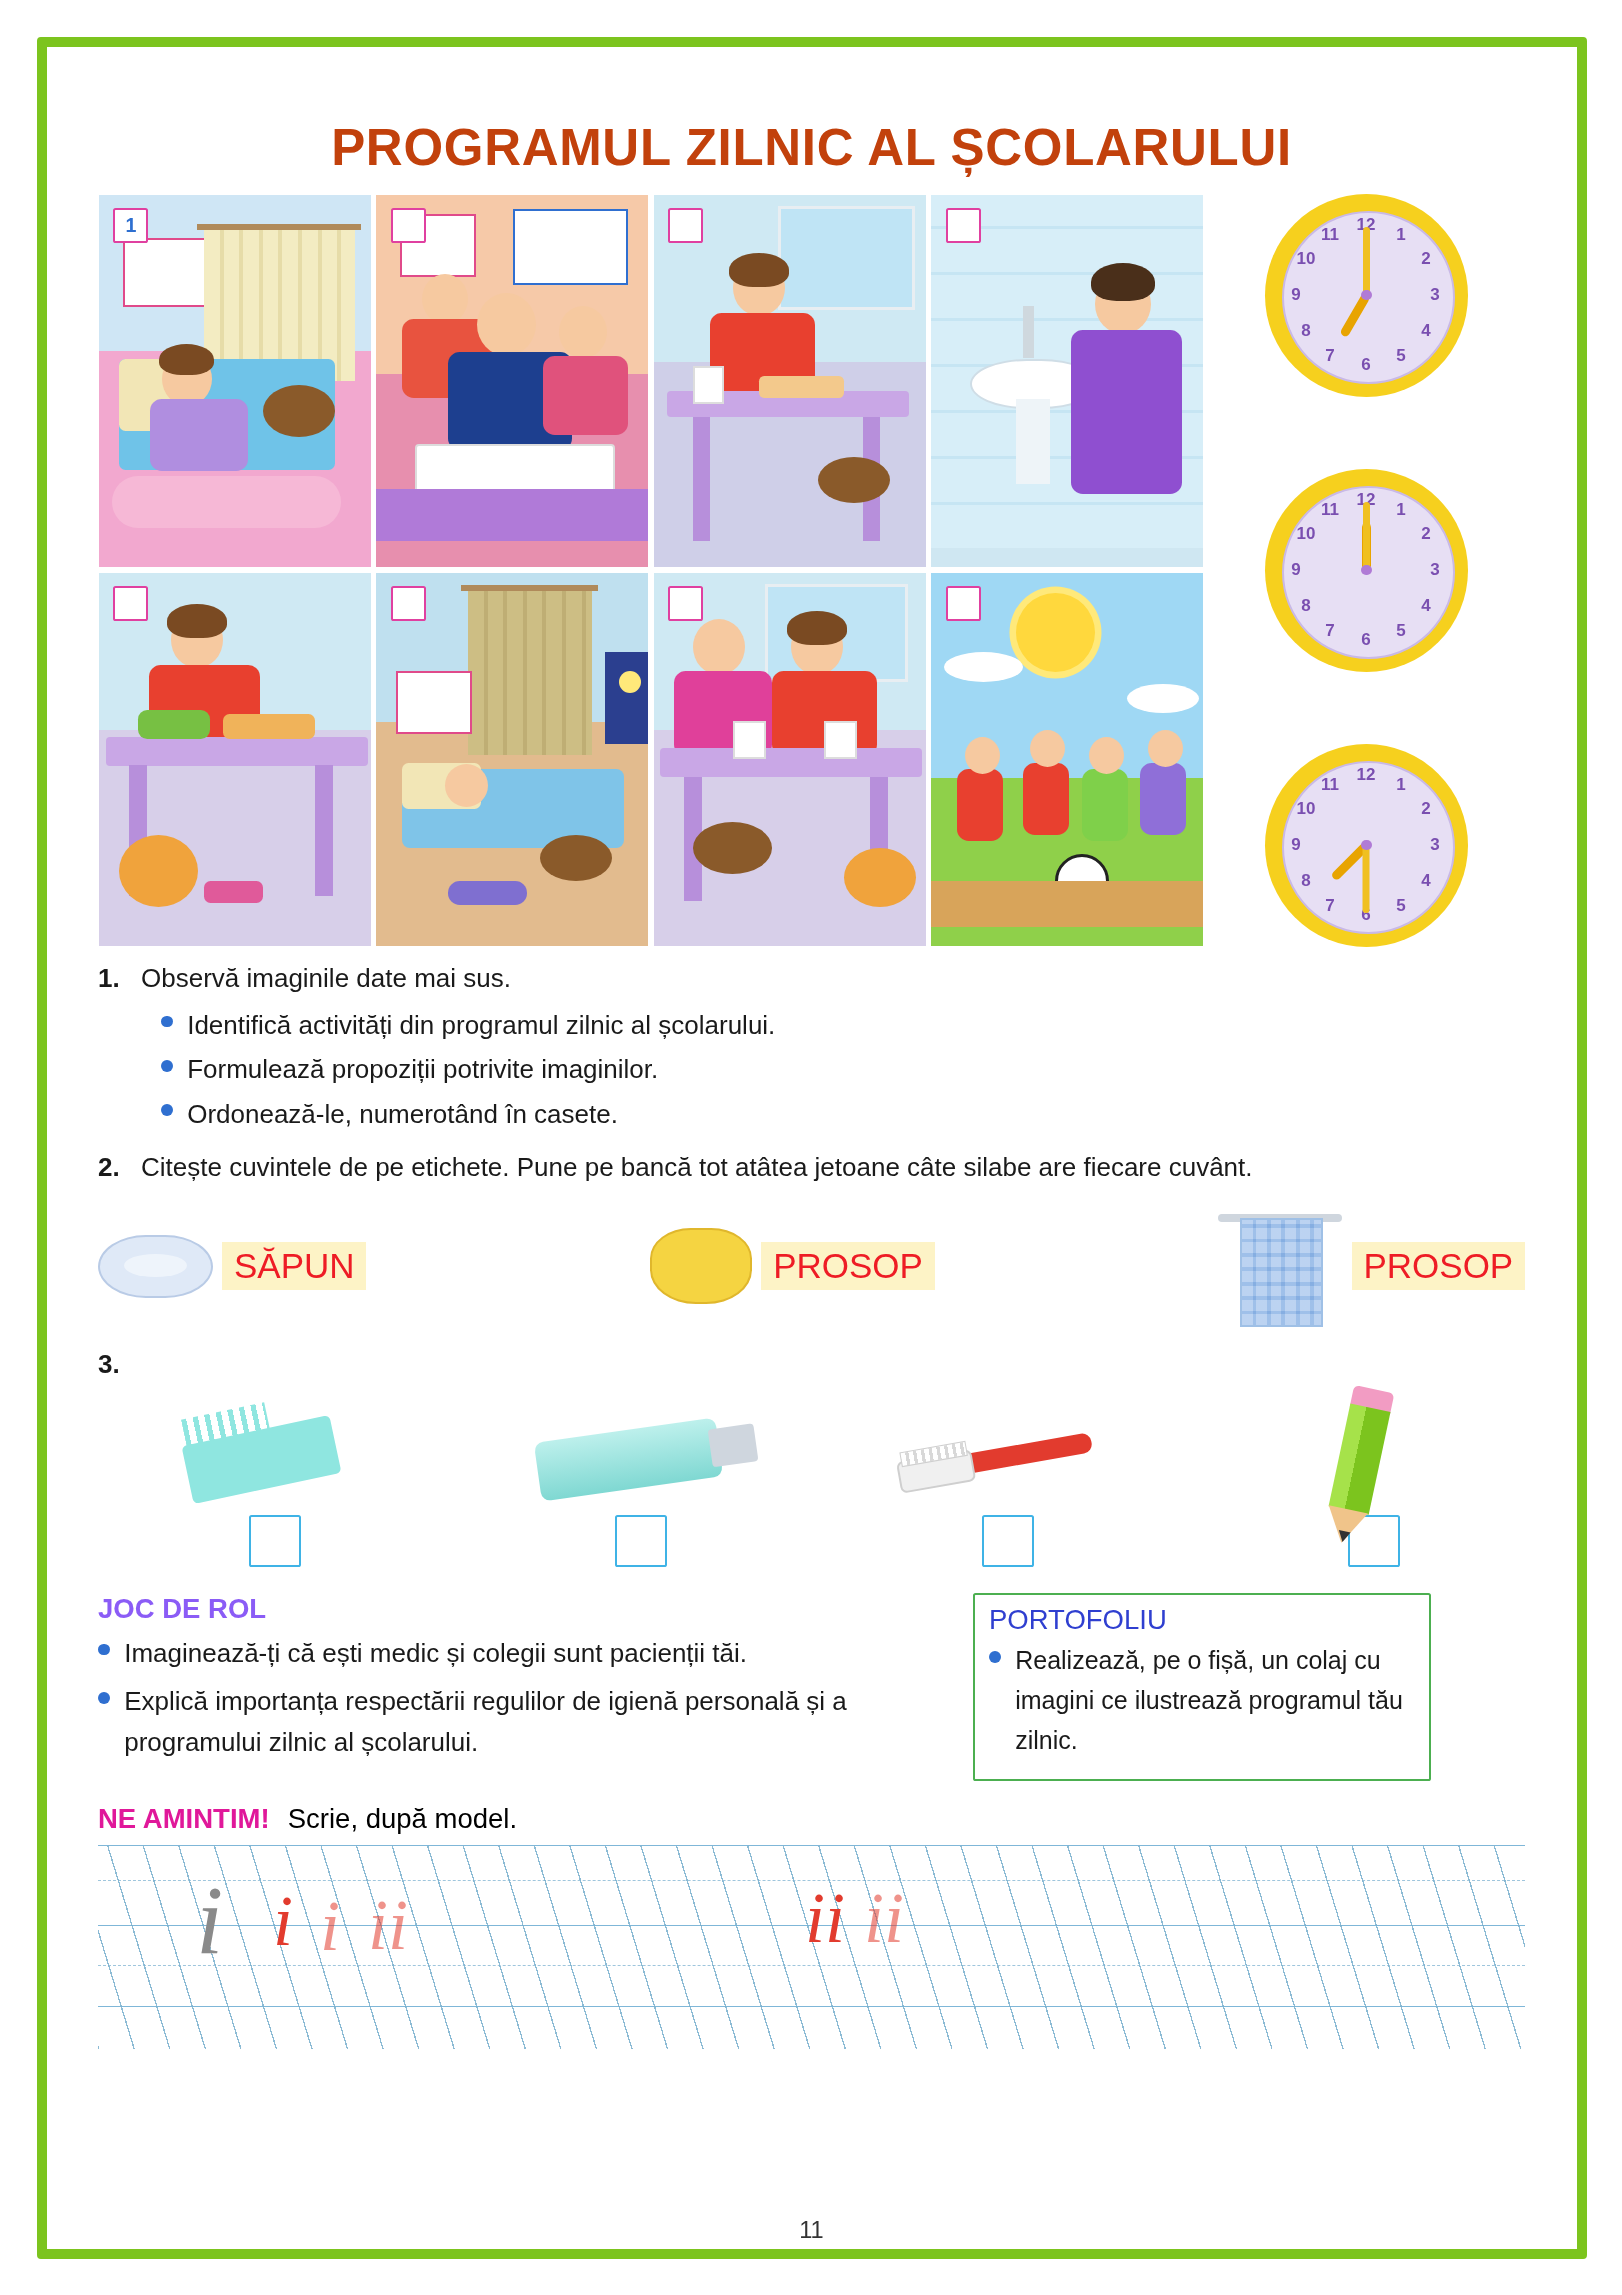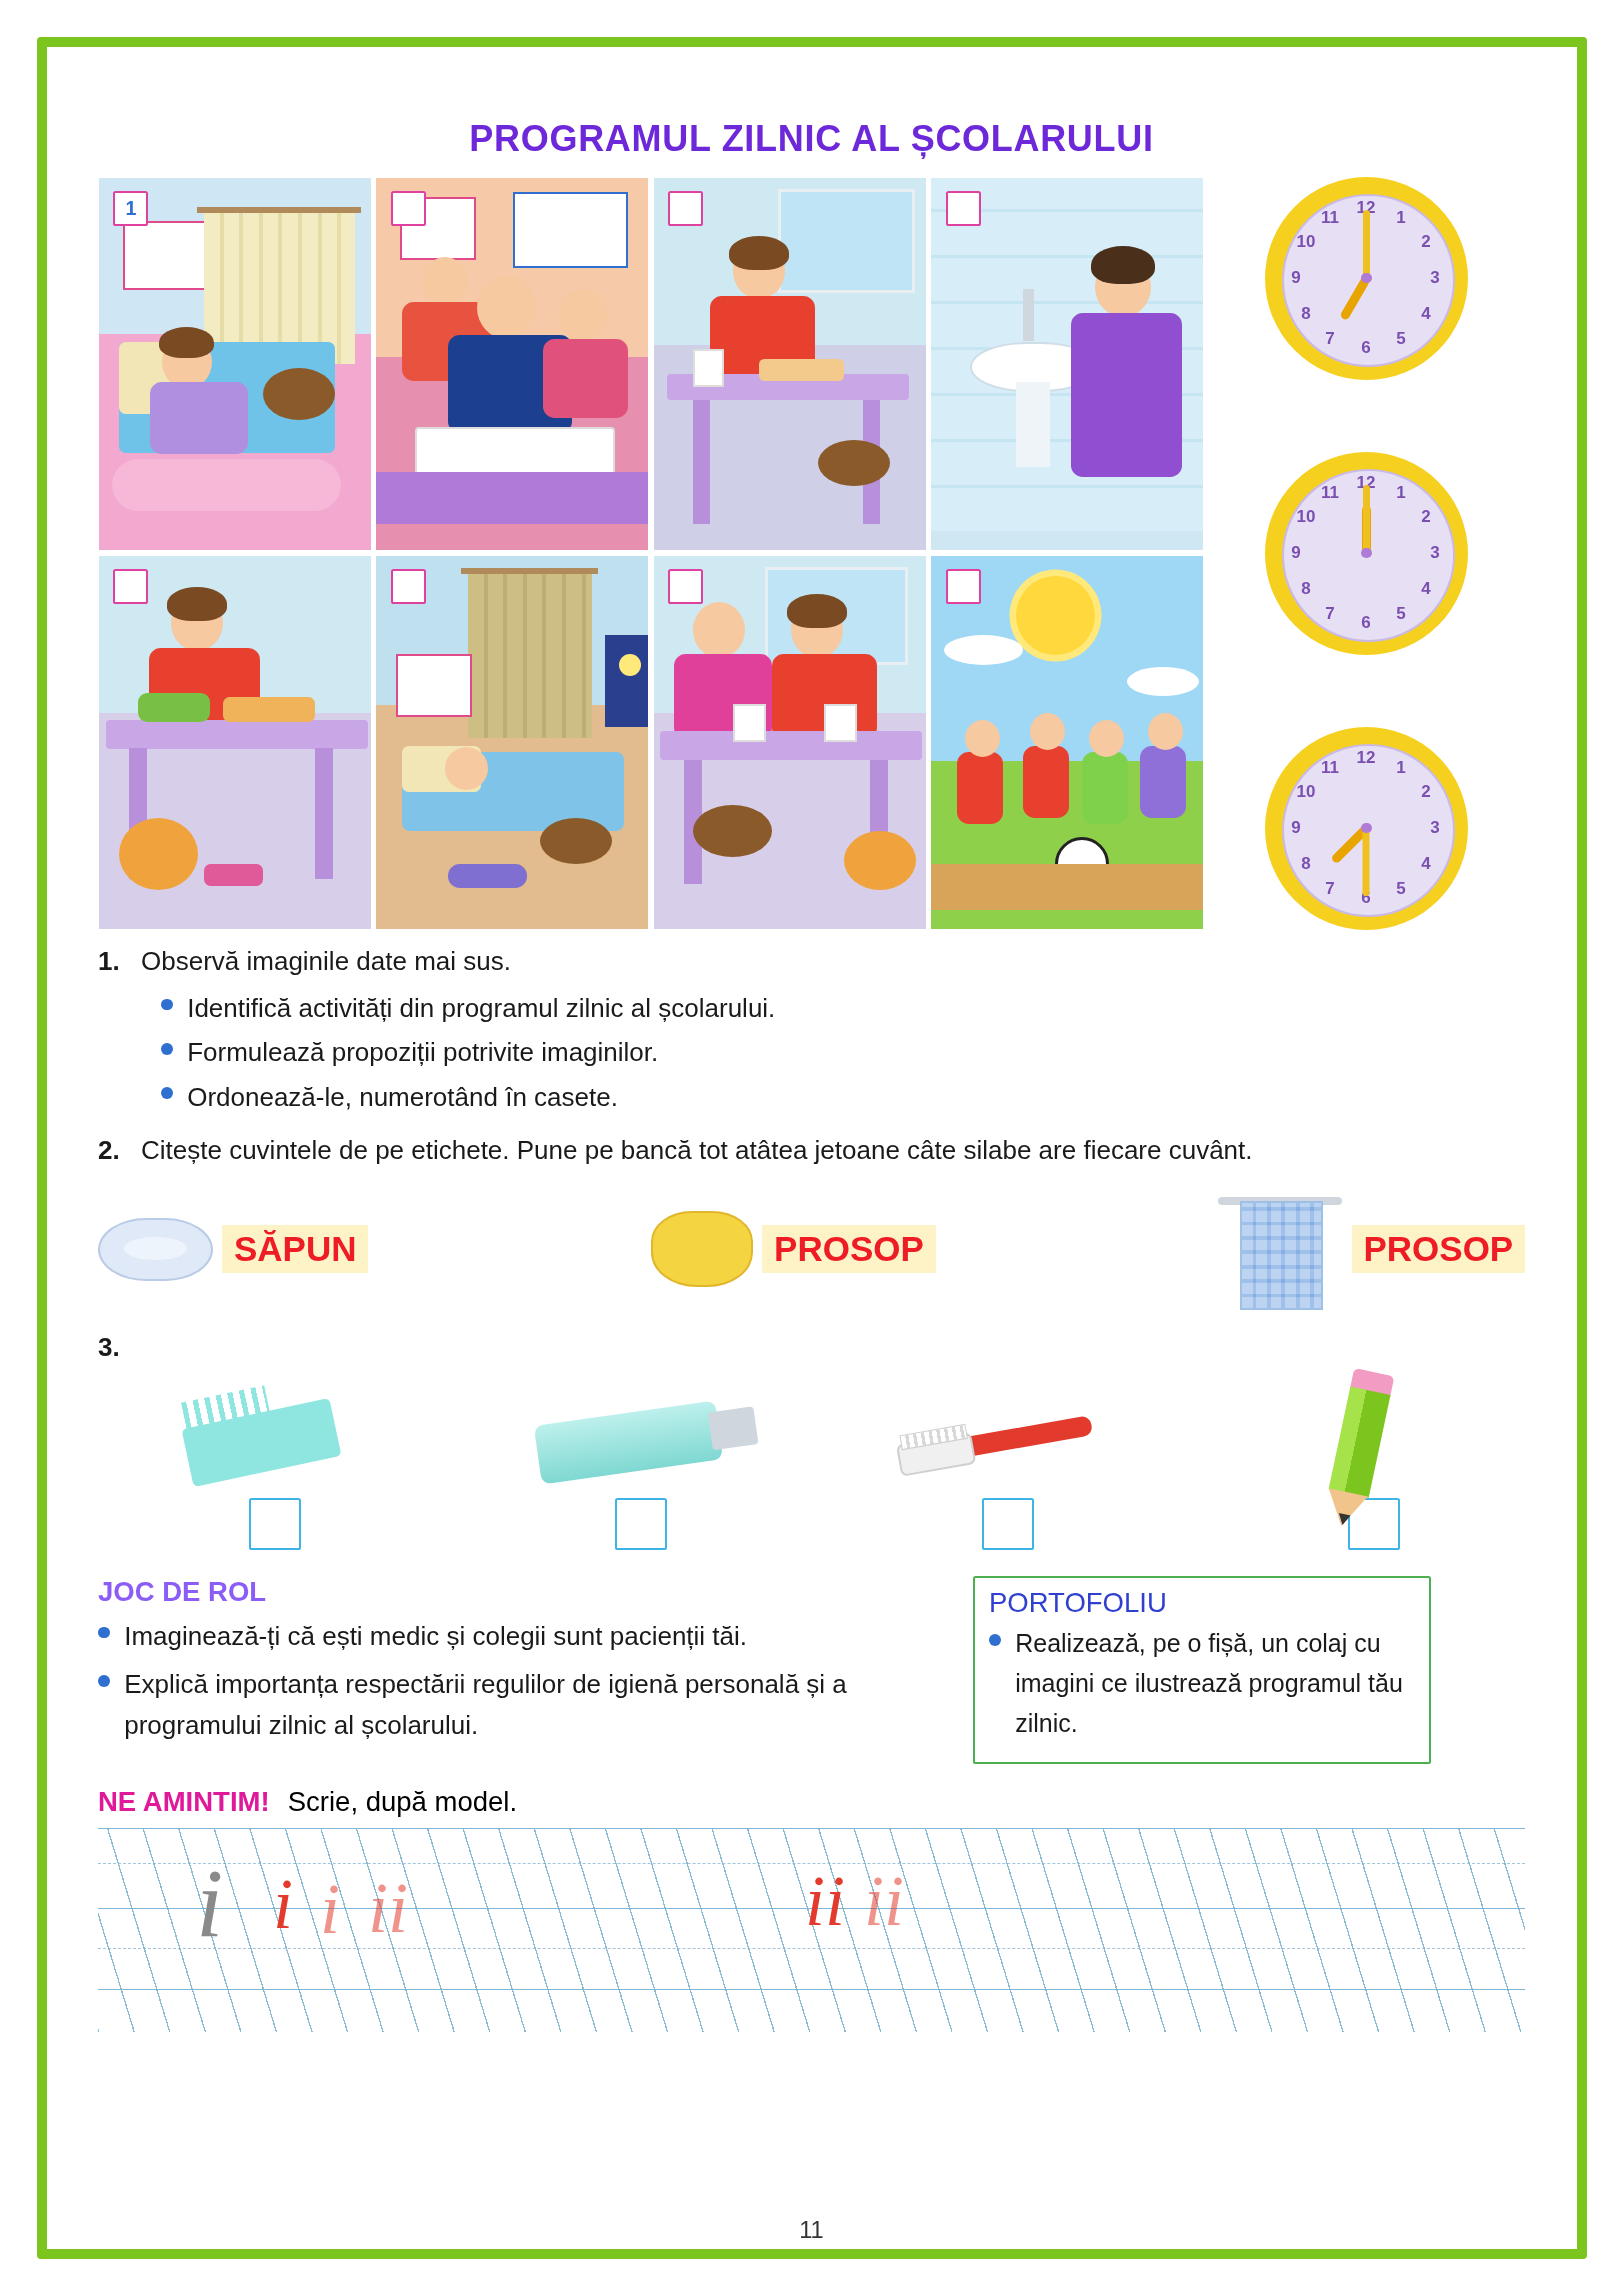--- a/index.html
+++ b/index.html
@@ -21,22 +21,22 @@
   }
   .content {
     position:absolute;
     left:98px; top:98px;
     width:1427px; height:2100px;
   }
 
   
   .page-title {
     text-align:center;
-    color:#6d28d9;
-    font-size:36px;
+    color:#c2410c;
+    font-size:51px;
     font-weight:bold;
     letter-spacing:0.7px;
     margin:19.6px 0 17px 0;
   }
 
   
   .picture-area {
     position:relative;
     display:flex;
     gap:0px;
@@ -149,21 +149,21 @@
 
   
   .labels-row {
     display:flex; align-items:center; justify-content:space-between;
     margin:17px 0 6.5px 0; height:124px;
   }
   .label-item { display:flex; align-items:center; gap:9.2px; }
   .word {
     background:#fdf3c6;
     color:#ee1c25;
-    font-weight:bold;
+    font-weight:normal;
     font-size:35px;
     padding:3.9px 11.8px;
     white-space:nowrap;
   }
   .art-soap {
     position:relative; width:111px; height:59px;
     background:#dfe9f7; border-radius:50%/60%;
     border:2px solid #b9cbe6;
   }
   .art-soap::after{

